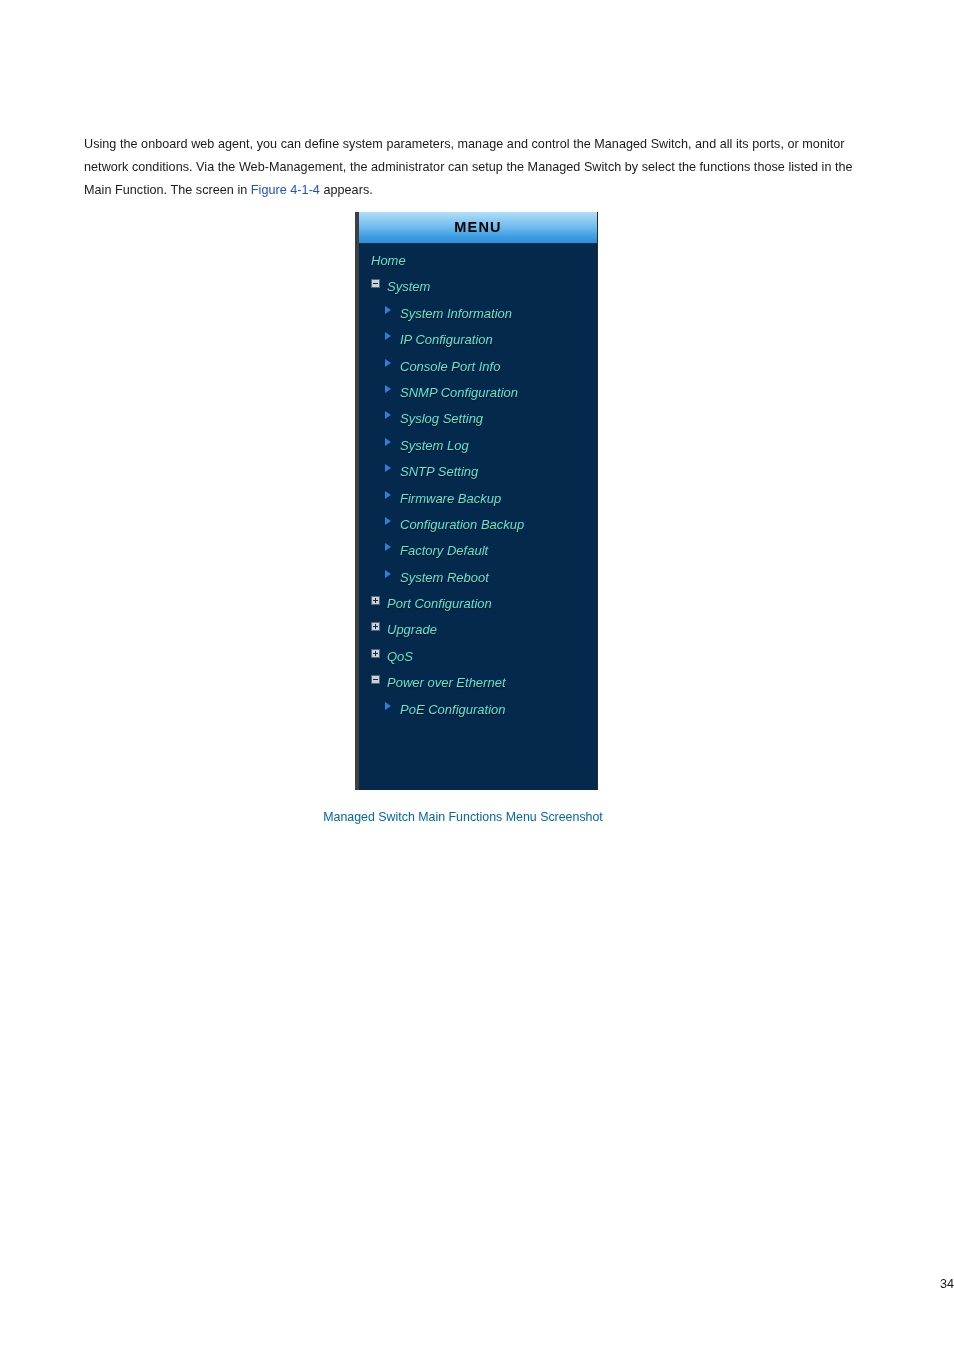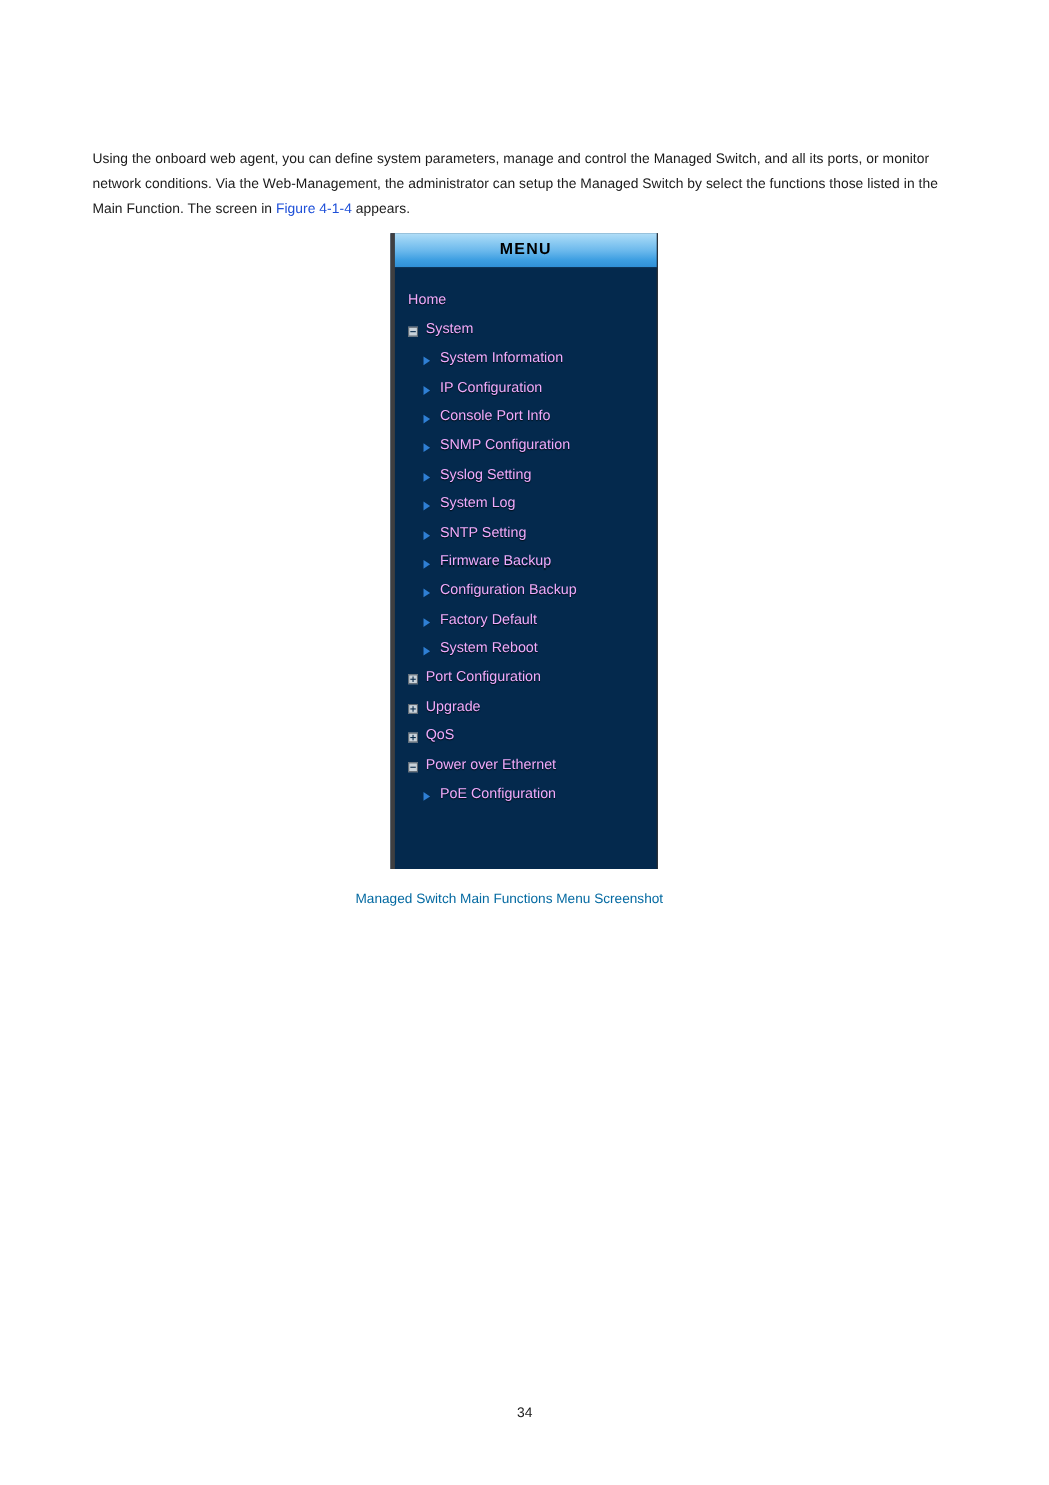--- a/index.html
+++ b/index.html
@@ -67,26 +67,27 @@
         #2f8fd6 100%);
     border-bottom: 1px solid #0a2d4e;
   }
   .menu-list {
     padding: 9px 0 0 0;
     margin: 0;
     list-style: none;
   }
   .menu-item {
     display: flex;
-    align-items: flex-end;
+    align-items: flex-start;
     height: 26.4px;
     font-size: 13px;
-    color: #f0abfc;
+    color: #5eead4;
     text-shadow: 0 1px 1px rgba(0,0,0,0.75);
     white-space: nowrap;
+    font-style: italic;
   }
   .menu-item.level-0 { padding-left: 12px; }
   .menu-item.level-1 { padding-left: 26px; }
 
   .item-label { display: inline-block; }
 
   
   .box-icon {
     position: relative;
     display: inline-block;
@@ -147,21 +148,21 @@
     font-size: 12.4px;
     color: #0369a1;
   }
 
   
   .page-number {
     position: absolute;
     left: 0;
     right: 0;
     top: 1277px;
-    text-align: center;
+    text-align: right;
     font-size: 12.6px;
     color: #1a1a1a;
   }
 </style>
 </head>
 <body>
 
 <div class="doc-body">
   <p class="doc-para"><span>Using the onboard web agent, you can define system parameters, manage and control the Managed Switch, and all its ports, or monitor network conditions. Via the Web-Management, the administrator can setup the Managed Switch by select the functions those listed in the Main Function. The screen in </span><a class="xref-link" href="#">Figure 4-1-4</a><span> appears.</span></p>
 </div>

